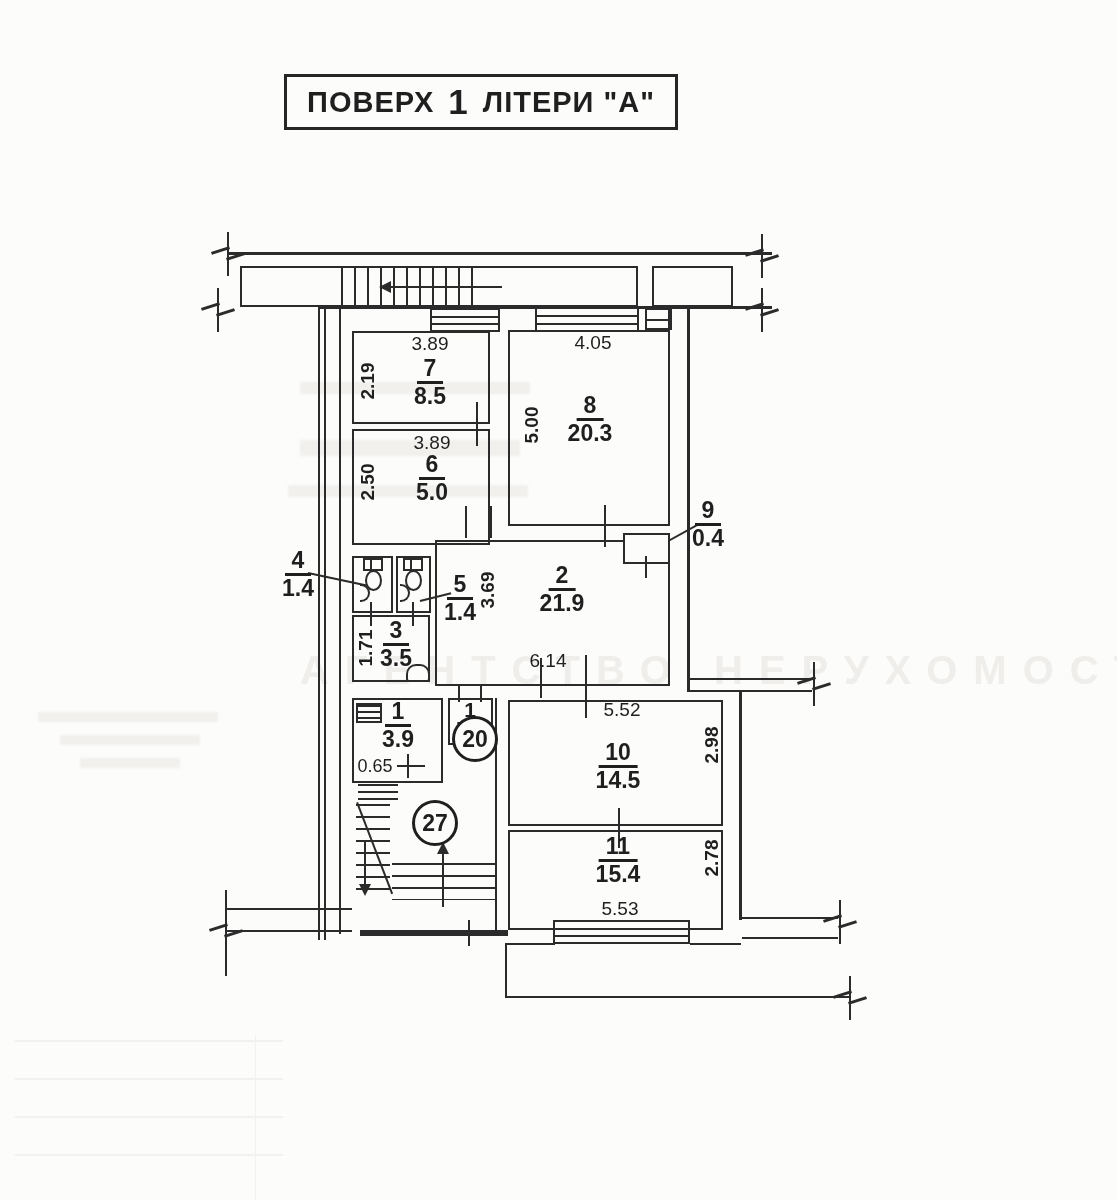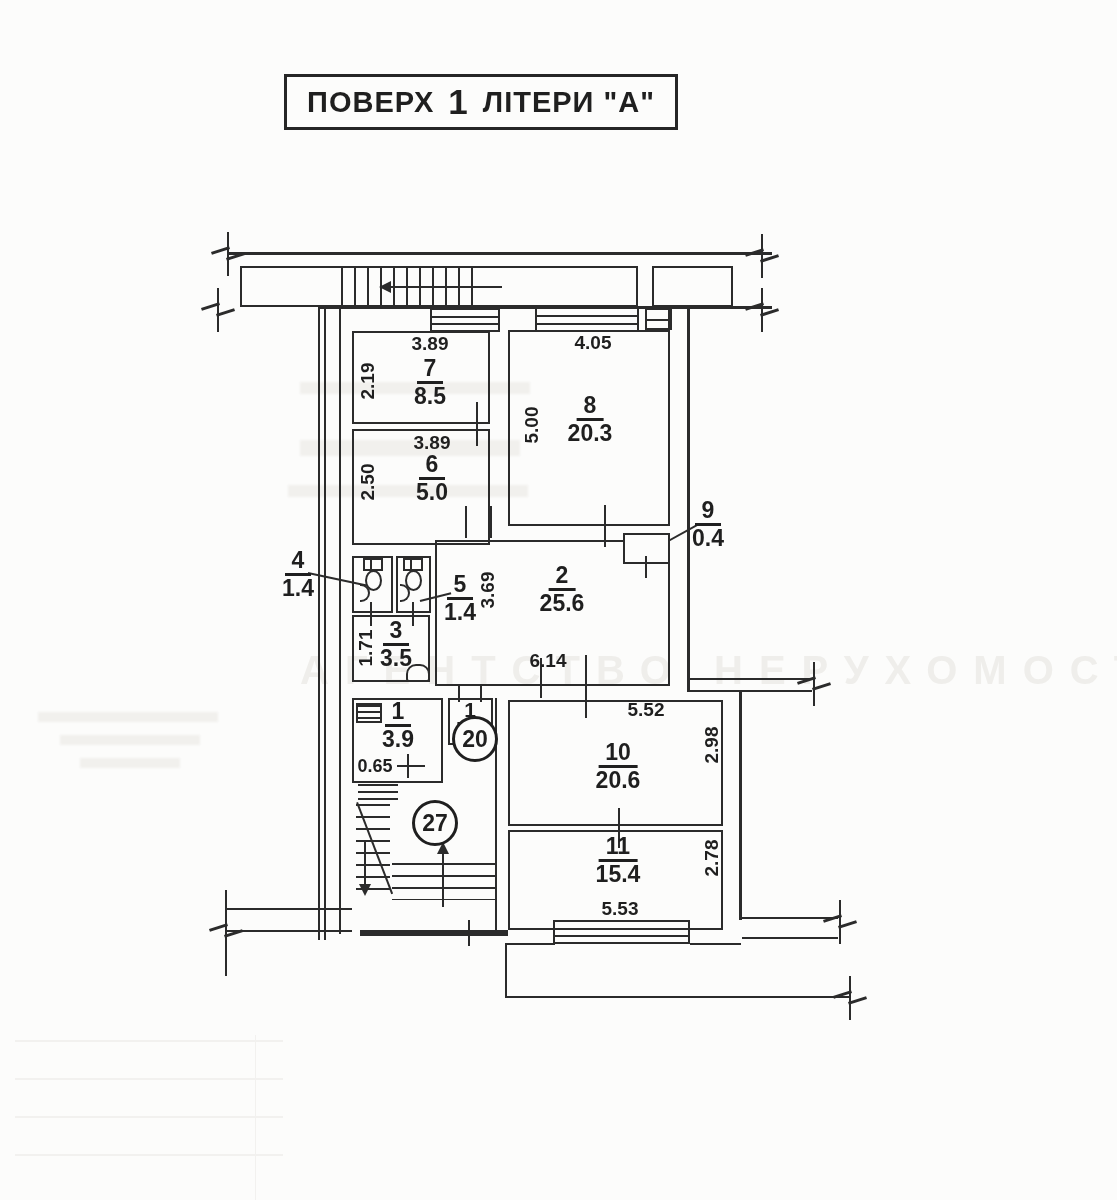--- a/index.html
+++ b/index.html
@@ -8,21 +8,21 @@
   .wm{position:absolute;z-index:0;font-weight:bold;color:#efeeeb;white-space:nowrap;}
   .wm1{left:278px;top:508px;font-size:170px;letter-spacing:10px;line-height:1;}
   .wm2{left:300px;top:648px;font-size:40px;letter-spacing:16px;}
   .plan{position:absolute;left:0;top:0;width:100%;height:100%;z-index:1;}
   .line{position:absolute;background:#2b2b2b;}
   .room{position:absolute;border:2px solid #2b2b2b;box-sizing:border-box;background:transparent;}
   .win{position:absolute;border:2px solid #2b2b2b;box-sizing:border-box;background-repeat:no-repeat;}
   .frac{position:absolute;display:flex;flex-direction:column;align-items:center;font-weight:bold;
         font-size:23px;line-height:1.08;transform:translateX(-50%);white-space:nowrap;z-index:3;}
   .frac .num{border-bottom:3px solid #1f1f1f;padding:0 7px 0;}
-  .dim{position:absolute;font-weight:bold;font-size:19px;transform:translateX(-50%);white-space:nowrap;z-index:3;}
+  .dim{position:absolute;font-weight:normal;font-size:19px;transform:translateX(-50%);white-space:nowrap;z-index:3;}
   .dimv{position:absolute;font-weight:bold;font-size:19px;transform:translate(-50%,-50%) rotate(-90deg);white-space:nowrap;z-index:3;}
   .circ{position:absolute;width:40px;height:40px;border:3.5px solid #1f1f1f;border-radius:50%;
         display:flex;align-items:center;justify-content:center;font-weight:bold;font-size:23px;background:#fcfcfb;z-index:3;}
   .stairsH{position:absolute;background:repeating-linear-gradient(to right,#2b2b2b 0 2px,transparent 2px 13px);}
   .treads{position:absolute;background:repeating-linear-gradient(to bottom,#2b2b2b 0 2px,transparent 2px 12px);}
   .brk{position:absolute;width:30px;height:44px;z-index:2;}
   .brk .v{position:absolute;left:13px;top:0;width:2px;height:100%;background:#2b2b2b;}
   .brk .s1{position:absolute;left:-3px;top:17px;width:19px;height:3px;background:#2b2b2b;transform:rotate(-18deg);}
   .brk .s2{position:absolute;left:12px;top:23px;width:19px;height:3px;background:#2b2b2b;transform:rotate(-18deg);}
   .brk.tall{height:86px;} .brk.tall .v{height:86px;} .brk.tall .s1{top:36px;} .brk.tall .s2{top:42px;}
@@ -141,21 +141,21 @@
 
     <div class="room" style="left:435px;top:540px;width:235px;height:146px;"></div>
     <div class="line" style="left:465px;top:506px;width:2px;height:32px;"></div>
     <div class="line" style="left:490px;top:506px;width:2px;height:32px;"></div>
     <div class="line" style="left:540px;top:658px;width:2px;height:40px;"></div>
     <div class="line" style="left:585px;top:655px;width:2px;height:45px;"></div>
     <div class="dimv" style="left:488px;top:590px;">3.69</div>
     <div class="dim" style="left:548px;top:650px;">6.14</div>
     <div class="frac" style="left:562px;top:563px;">
       <span class="num">2</span>
-      <span class="den">25.6</span>
+      <span class="den">21.9</span>
     </div>
 
     <div class="room" style="left:623px;top:533px;width:47px;height:31px;background:#fcfcfb;z-index:2;"></div>
     <div class="line" style="left:645px;top:556px;width:2px;height:22px;z-index:2;"></div>
     <div class="line" style="left:652px;top:549px;width:54px;height:2px;transform:rotate(-29deg);transform-origin:left center;"></div>
     <div class="frac" style="left:708px;top:498px;">
       <span class="num">9</span>
       <span class="den">0.4</span>
     </div>
 
@@ -229,25 +229,25 @@
     <div class="brk tall" style="left:212px;top:890px;">
         <i class="v"></i>
         <i class="s1"></i>
         <i class="s2"></i>
       </div>
 
     <div class="room" style="left:508px;top:700px;width:215px;height:126px;"></div>
     <div class="room" style="left:508px;top:830px;width:215px;height:100px;"></div>
     <div class="line" style="left:585px;top:690px;width:2px;height:28px;"></div>
     <div class="line" style="left:618px;top:808px;width:2px;height:40px;"></div>
-    <div class="dim" style="left:622px;top:699px;margin-left:24px;">5.52</div>
+    <div class="dim" style="left:622px;top:699px;">5.52</div>
     <div class="dimv" style="left:712px;top:745px;">2.98</div>
     <div class="frac" style="left:618px;top:740px;">
       <span class="num">10</span>
-      <span class="den">20.6</span>
+      <span class="den">14.5</span>
     </div>
     <div class="dimv" style="left:712px;top:858px;">2.78</div>
     <div class="dim" style="left:620px;top:898px;">5.53</div>
     <div class="frac" style="left:618px;top:834px;">
       <span class="num">11</span>
       <span class="den">15.4</span>
     </div>
 
     <div class="line" style="left:690px;top:678px;width:122px;height:2px;"></div>
     <div class="line" style="left:690px;top:690px;width:122px;height:2px;"></div>

